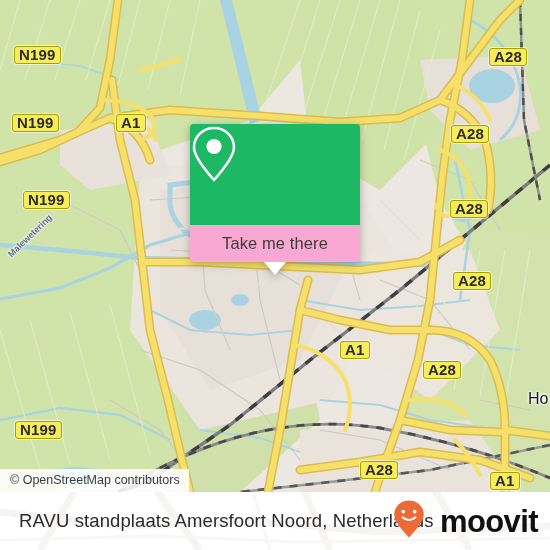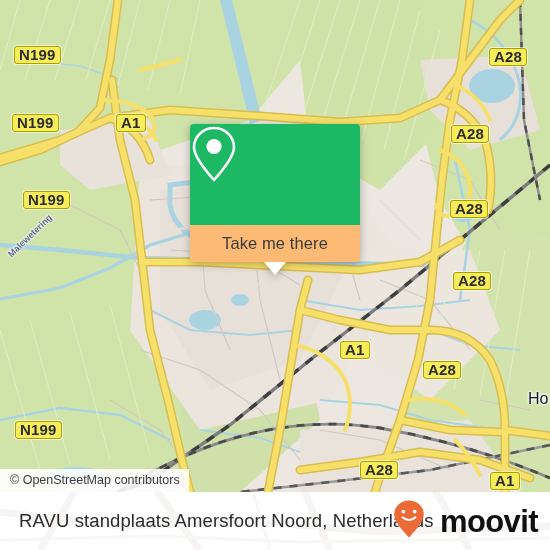--- a/index.html
+++ b/index.html
@@ -28,21 +28,21 @@
   
   #attrib{position:absolute;left:0;bottom:0;background:rgba(255,255,255,.88);
           font-size:12.5px;color:#3b3b3b;padding:4px 9px 4px 10px;
           line-height:15px;white-space:nowrap;}
 
   
   #popup{position:absolute;left:190px;top:124px;width:170px;
          filter:drop-shadow(0 2px 4px rgba(0,0,0,.28));}
   #popup-head{background:#1cb863;border-radius:4px 4px 0 0;height:101px;
               display:flex;align-items:center;justify-content:center;}
-  #popup-foot{background:#fdba74;border-radius:0 0 4px 4px;height:37px;
+  #popup-foot{background:#f9a8d4;border-radius:0 0 4px 4px;height:37px;
               display:flex;align-items:center;justify-content:center;}
   #popup-label{color:#3c3c3c;font-size:16.5px;letter-spacing:.1px;}
   #popup-tail{position:absolute;left:50%;top:138px;margin-left:-11px;width:0;height:0;
               border-left:11px solid transparent;border-right:11px solid transparent;
               border-top:13px solid #fff;}
 
   
   #bottombar{position:absolute;left:0;top:492px;width:550px;height:58px;
              background:#fff;display:flex;align-items:center;overflow:hidden;}
   #bottom-ghost{position:absolute;left:0;top:0;width:550px;height:58px;opacity:.16;}

